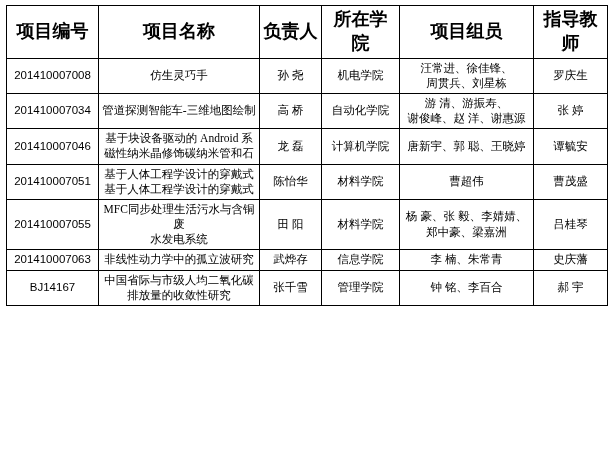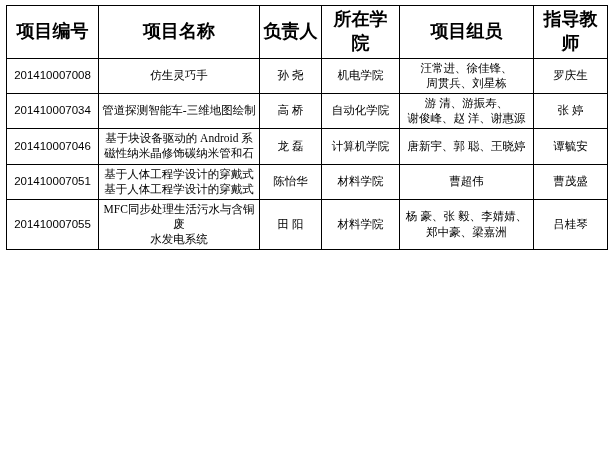--- a/index.html
+++ b/index.html
@@ -174,14 +174,47 @@
         <td class="col-leader">田 阳</td>
         <td class="col-college">材料学院</td>
         <td class="col-members">
           <div class="members-lines">
             <span>杨 豪、张 毅、李婧婧、</span>
             <span>郑中豪、梁嘉洲</span>
           </div>
         </td>
         <td class="col-advisor">吕桂琴</td>
       </tr>
+      <tr>
+        <td class="col-id">201410007063</td>
+        <td class="col-title centered">
+          <div class="title-lines">
+            <span>非线性动力学中的孤立波研究</span>
+          </div>
+        </td>
+        <td class="col-leader">武烨存</td>
+        <td class="col-college">信息学院</td>
+        <td class="col-members">
+          <div class="members-lines">
+            <span>李 楠、朱常青</span>
+          </div>
+        </td>
+        <td class="col-advisor">史庆藩</td>
+      </tr>
+      <tr>
+        <td class="col-id">BJ14167</td>
+        <td class="col-title">
+          <div class="title-lines">
+            <span>中国省际与市级人均二氧化碳</span>
+            <span>排放量的收敛性研究</span>
+          </div>
+        </td>
+        <td class="col-leader">张千雪</td>
+        <td class="col-college">管理学院</td>
+        <td class="col-members">
+          <div class="members-lines">
+            <span>钟 铭、李百合</span>
+          </div>
+        </td>
+        <td class="col-advisor">郝 宇</td>
+      </tr>
     </tbody>
 </table>
 
 </body></html>

